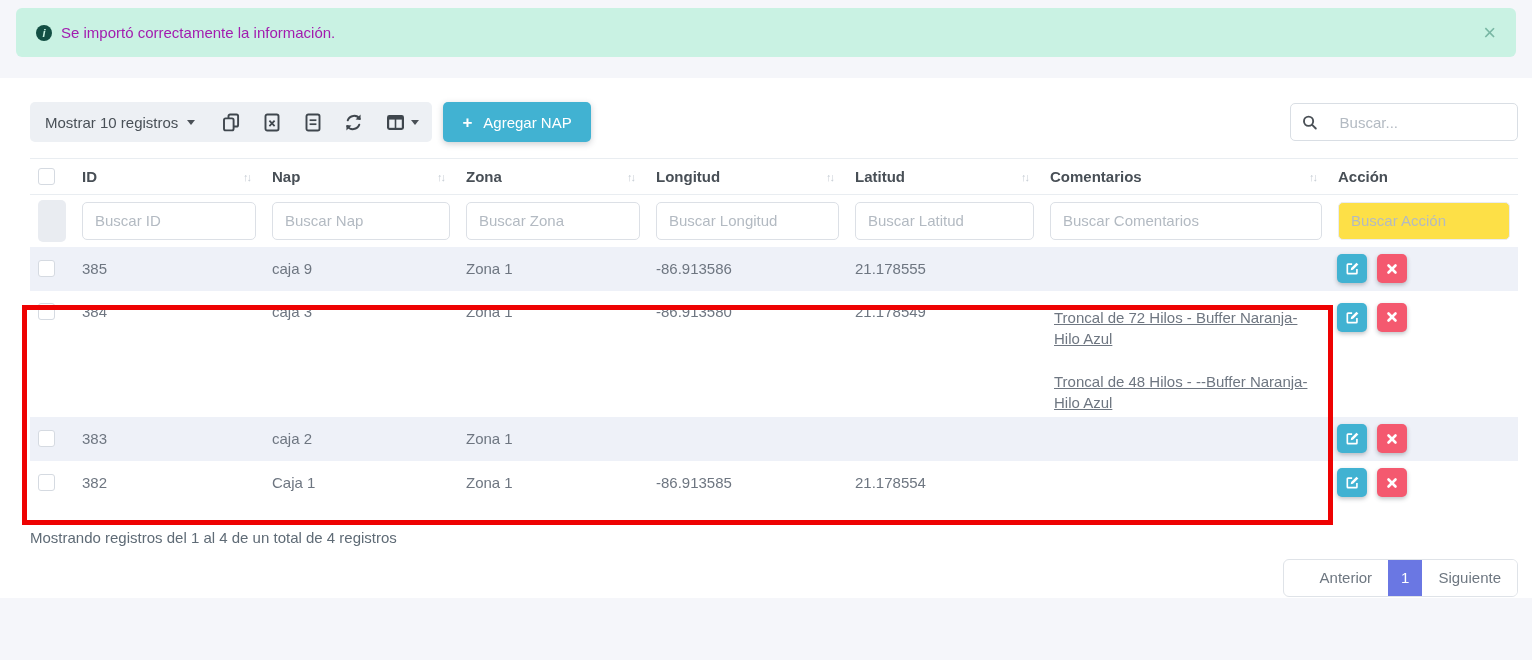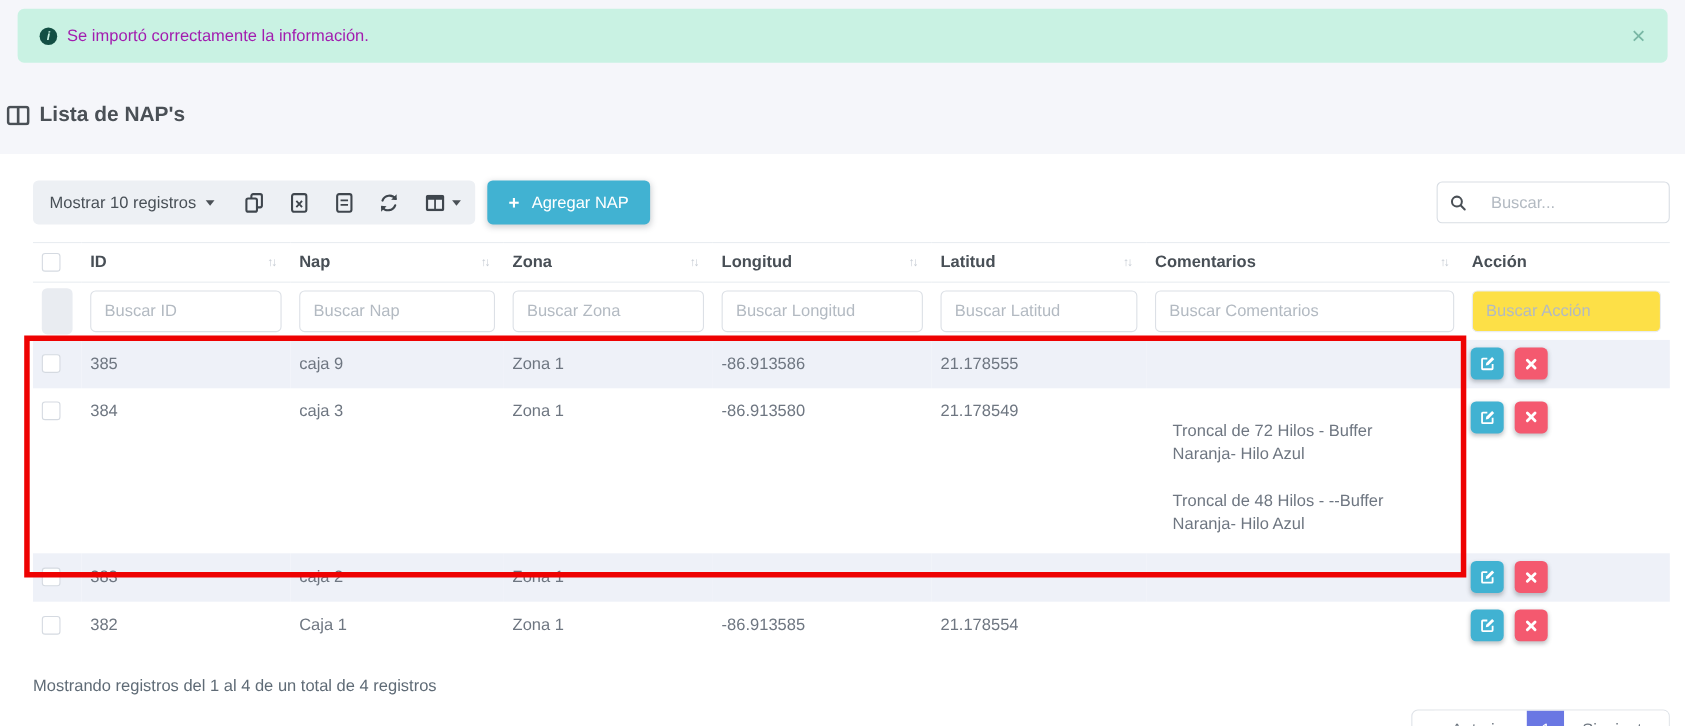--- a/index.html
+++ b/index.html
@@ -49,21 +49,21 @@
     display:flex; align-items:center; justify-content:center; color:#3f464d; cursor:pointer;
   }
   .icon-btn.cols { width:58px; gap:7px; }
   .add-btn {
     margin-left:11px; height:40px; padding:0 19px; border:none; border-radius:5px;
     background:#41b2d2; color:#fff; font-size:15px; display:flex; align-items:center; gap:11px;
     box-shadow:0 2px 6px rgba(50,60,70,.25); cursor:pointer; font-family:inherit;
   }
   .add-plus { font-size:17px; font-weight:bold; line-height:1; }
   .search-box {
-    margin-left:auto; width:212px; height:38px; background:#fff;
+    margin-left:auto; width:228px; height:38px; background:#fff;
     border:1px solid #d9dee4; border-radius:5px;
     display:flex; align-items:center; gap:20px; padding:0 11px;
   }
   .search-box input {
     border:none; outline:none; width:100%; font-size:15px; color:#495057; background:transparent;
     font-family:inherit;
   }
   .search-box input::placeholder { color:#b3bac2; }
 
   
@@ -82,21 +82,21 @@
     font-family:inherit;
   }
   .filter-input::placeholder { color:#b3bac2; }
   .filter-input.disabled { background:#fde047; border-color:#e9ecf1; }
 
   tbody td { padding:0 8px; font-size:15px; color:#6e7681; vertical-align:middle; }
   tr.striped { background:#eef1f8; }
   tr.row-normal { height:44px; }
   tr.row-tall { height:124px; }
   tr.row-tall td { vertical-align:top; padding-top:12px; }
-  .comment-p { margin:16px; line-height:21px; }
+  .comment-p { margin:4px; line-height:21px;text-decoration:underline; }
   .comment-p + .comment-p { margin-top:22px; }
 
   input.row-check {
     -webkit-appearance:none; appearance:none; width:17px; height:17px; margin:0;
     border:1px solid #d5dae1; border-radius:3px; background:#fff; display:block; cursor:pointer;
   }
   td.action-cell { padding-left:7px; white-space:nowrap; }
   .action-btn {
     width:30px; height:29px; border:none; border-radius:5px; margin-right:6px;
     display:inline-flex; align-items:center; justify-content:center; color:#fff;
@@ -130,27 +130,20 @@
 <div class="page">
 
   <div class="alert">
     <span class="info-badge">
       <span>i</span>
     </span>
     <span class="alert-text">Se importó correctamente la información.</span>
     <span class="alert-close">×</span>
   </div>
 
-  <div class="page-title-row">
-    <svg class="title-icon" width="21" height="18" viewBox="0 0 21 18">
-      <rect x="1.3" y="1.3" width="18.4" height="15.4" rx="2" fill="none" stroke="#4a5056" stroke-width="2.4"></rect>
-      <line x1="10.5" y1="1.3" x2="10.5" y2="16.7" stroke="#4a5056" stroke-width="2.4"></line>
-    </svg>
-    <span>Lista de NAP's</span>
-  </div>
 
   <div class="card">
 
     <div class="toolbar">
       <div class="btn-group-gray">
         <button class="length-btn">
           <span>Mostrar 10 registros</span>
           <span class="caret"></span>
         </button>
         <button class="icon-btn">

